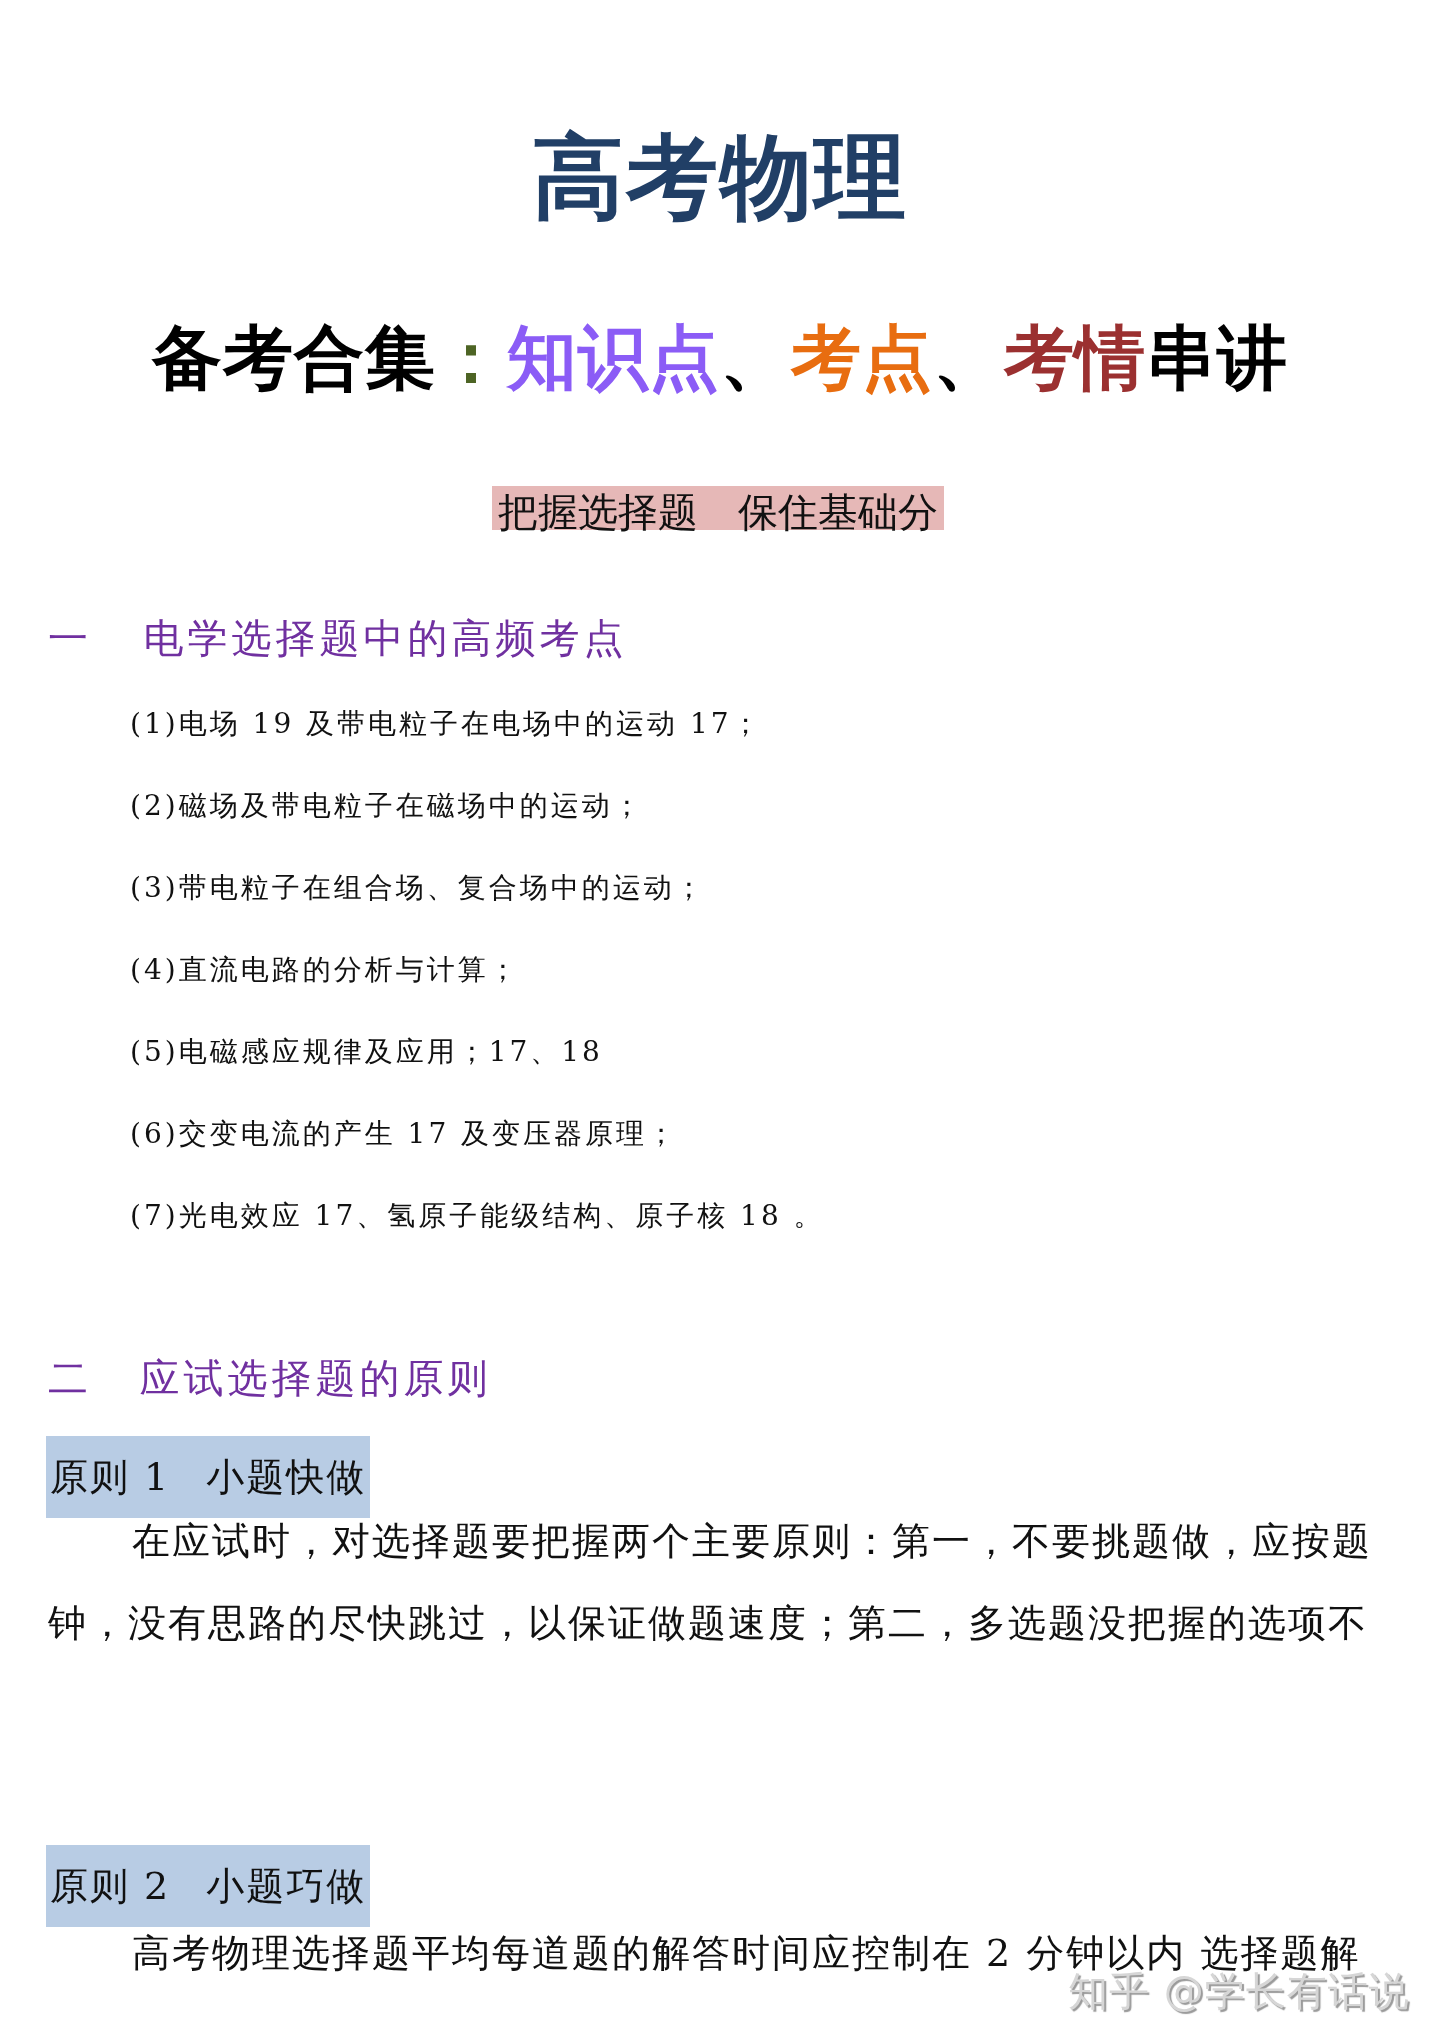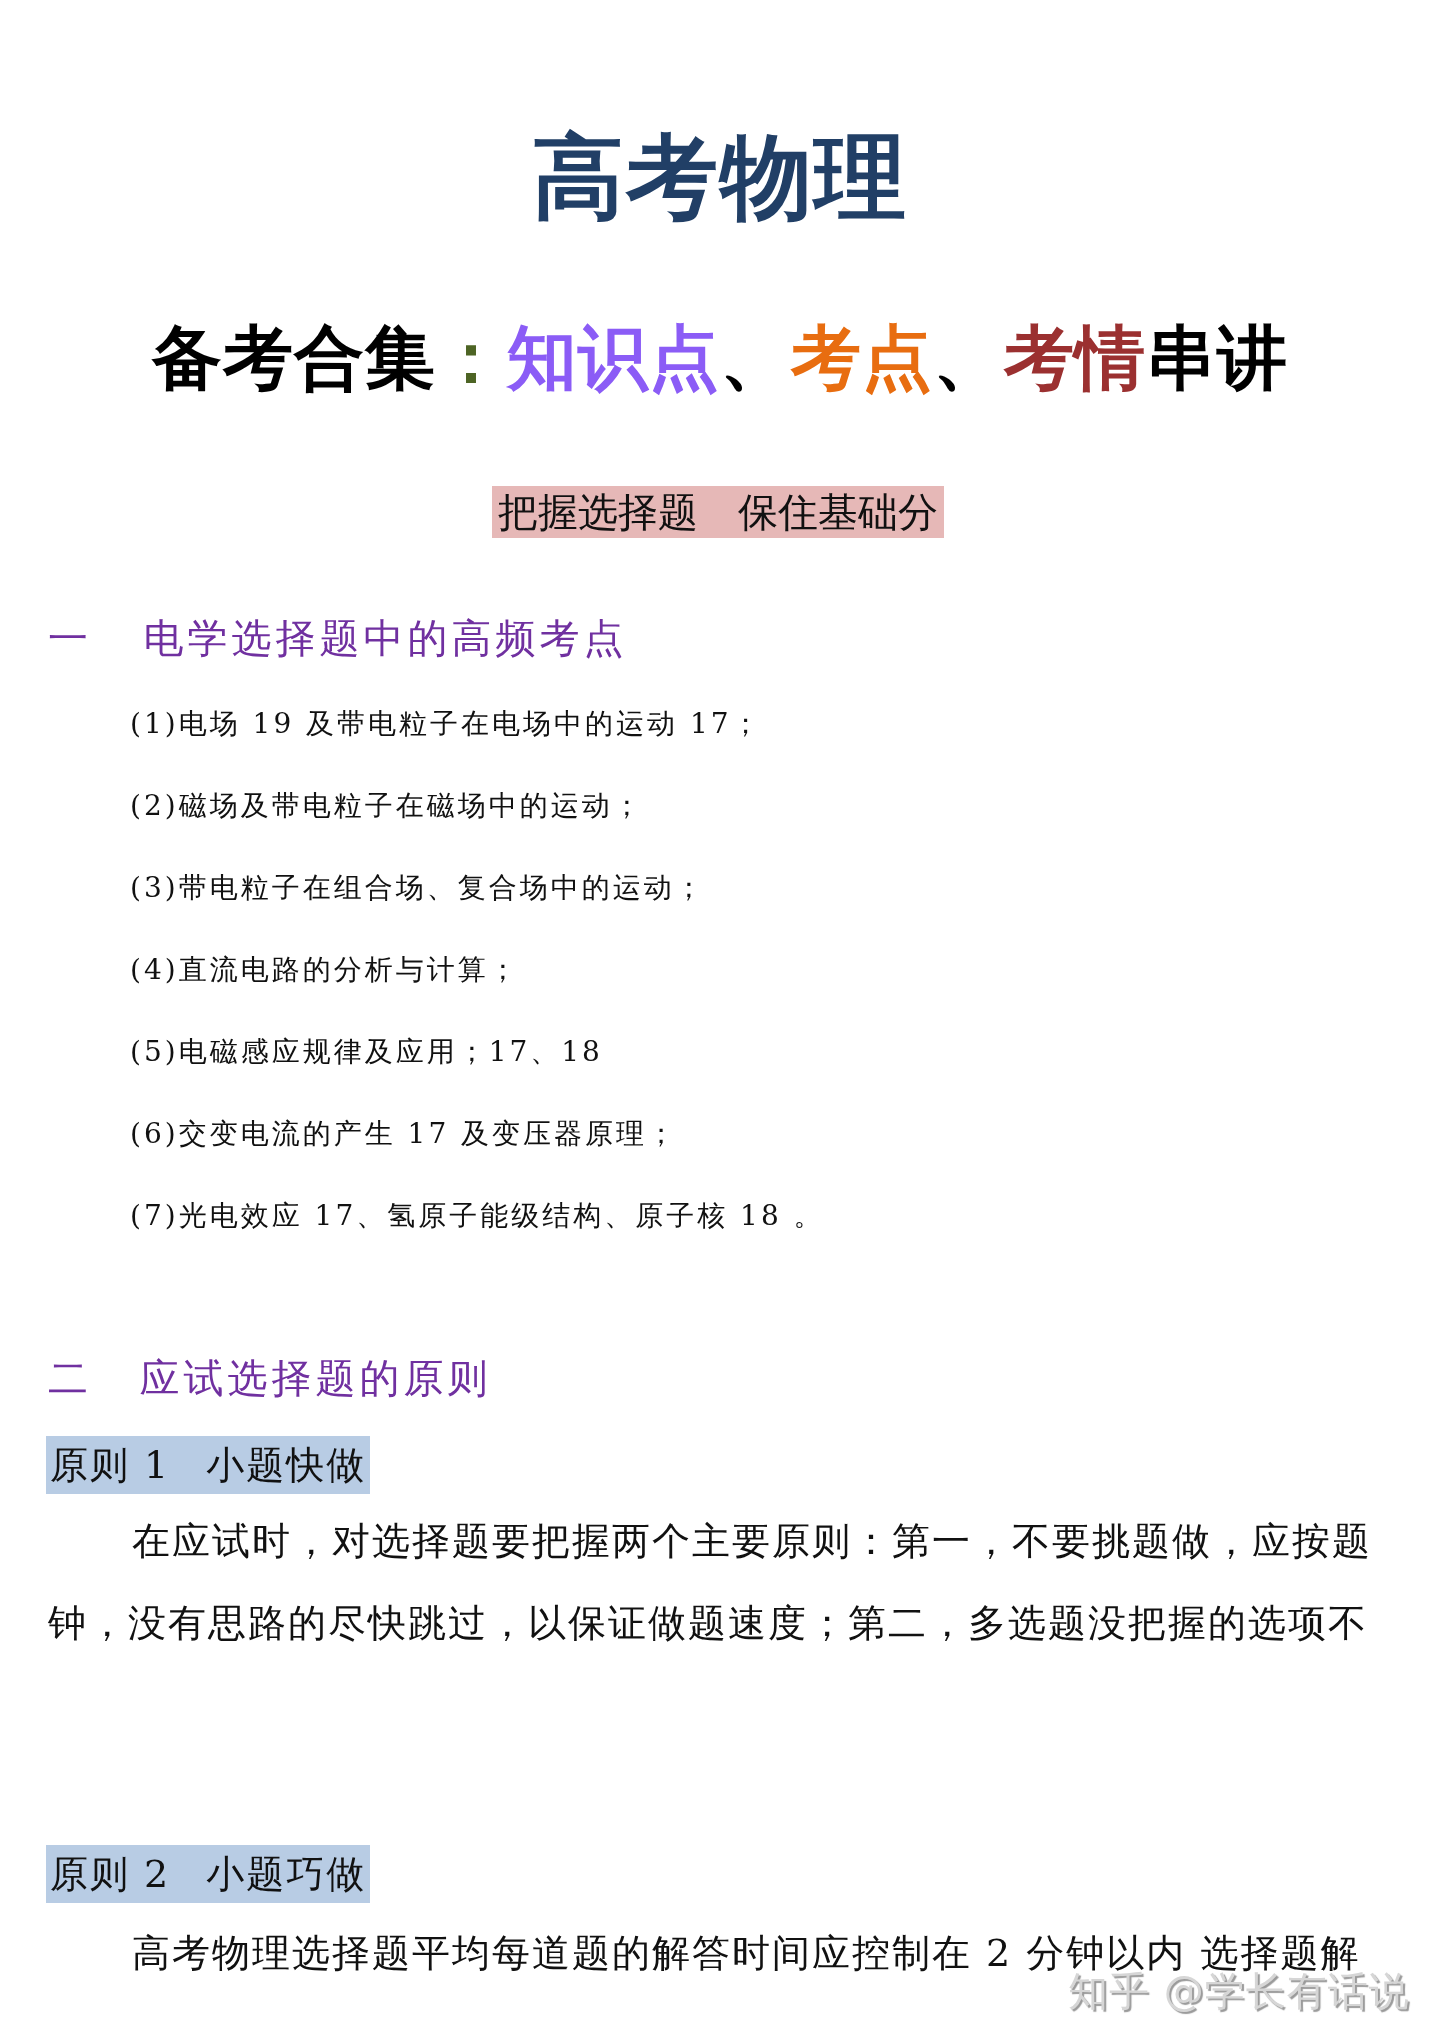--- a/index.html
+++ b/index.html
@@ -5,26 +5,26 @@
   html, body { margin: 0; padding: 0; background: #ffffff; }
   body { width: 1440px; height: 2022px; position: relative; overflow: hidden;
          font-family: "DejaVu Serif", "Liberation Serif", serif; color: #111; }
   .abs { position: absolute; white-space: nowrap; }
   .title { left: 0; width: 1440px; top: 118px; text-align: center;
            font-family: "DejaVu Sans", "Liberation Sans", sans-serif;
            font-weight: 900; font-size: 92px; line-height: 120px; letter-spacing: 2px; }
   .subtitle { left: 0; width: 1440px; top: 318px; text-align: center;
               font-family: "DejaVu Sans", "Liberation Sans", sans-serif;
               font-weight: 900; font-size: 70px; line-height: 80px; letter-spacing: 1px; }
-  .pill { left: 492px; top: 486px; height: 52px; padding: 0 6px;
+  .pill { left: 492px; top: 486px; height: 44px; padding: 0 6px;
           font-size: 40px; line-height: 52px; color: #111; }
   .pill .gap { display: inline-block; width: 40px; }
   .sec-head { font-size: 40px; line-height: 52px; letter-spacing: 4px; }
   .item { left: 130px; font-size: 28px; line-height: 48px; letter-spacing: 3px; }
-  .label { left: 46px; height: 50px; padding: 4px 4px; font-size: 38px; line-height: 50px; letter-spacing: 2px; }
+  .label { left: 46px; height: 50px; padding: 16px 4px; font-size: 38px; line-height: 50px; letter-spacing: 2px; }
   .label .gap { display: inline-block; width: 36px; }
   .para { left: 48px; width: 1366px; font-size: 38px; line-height: 82px;
           letter-spacing: 2px; text-align: justify; white-space: normal; }
   .para .indent { display: inline-block; width: 84px; }
   .para-line { display: block; white-space: nowrap; }
   .watermark { font-family: "DejaVu Sans", "Liberation Sans", sans-serif;
                font-size: 40px; line-height: 50px; letter-spacing: 1px;
                color: #d6d6d6; text-shadow: 2px 2px 1px #9a9a9a; }
 </style>
 </head>

